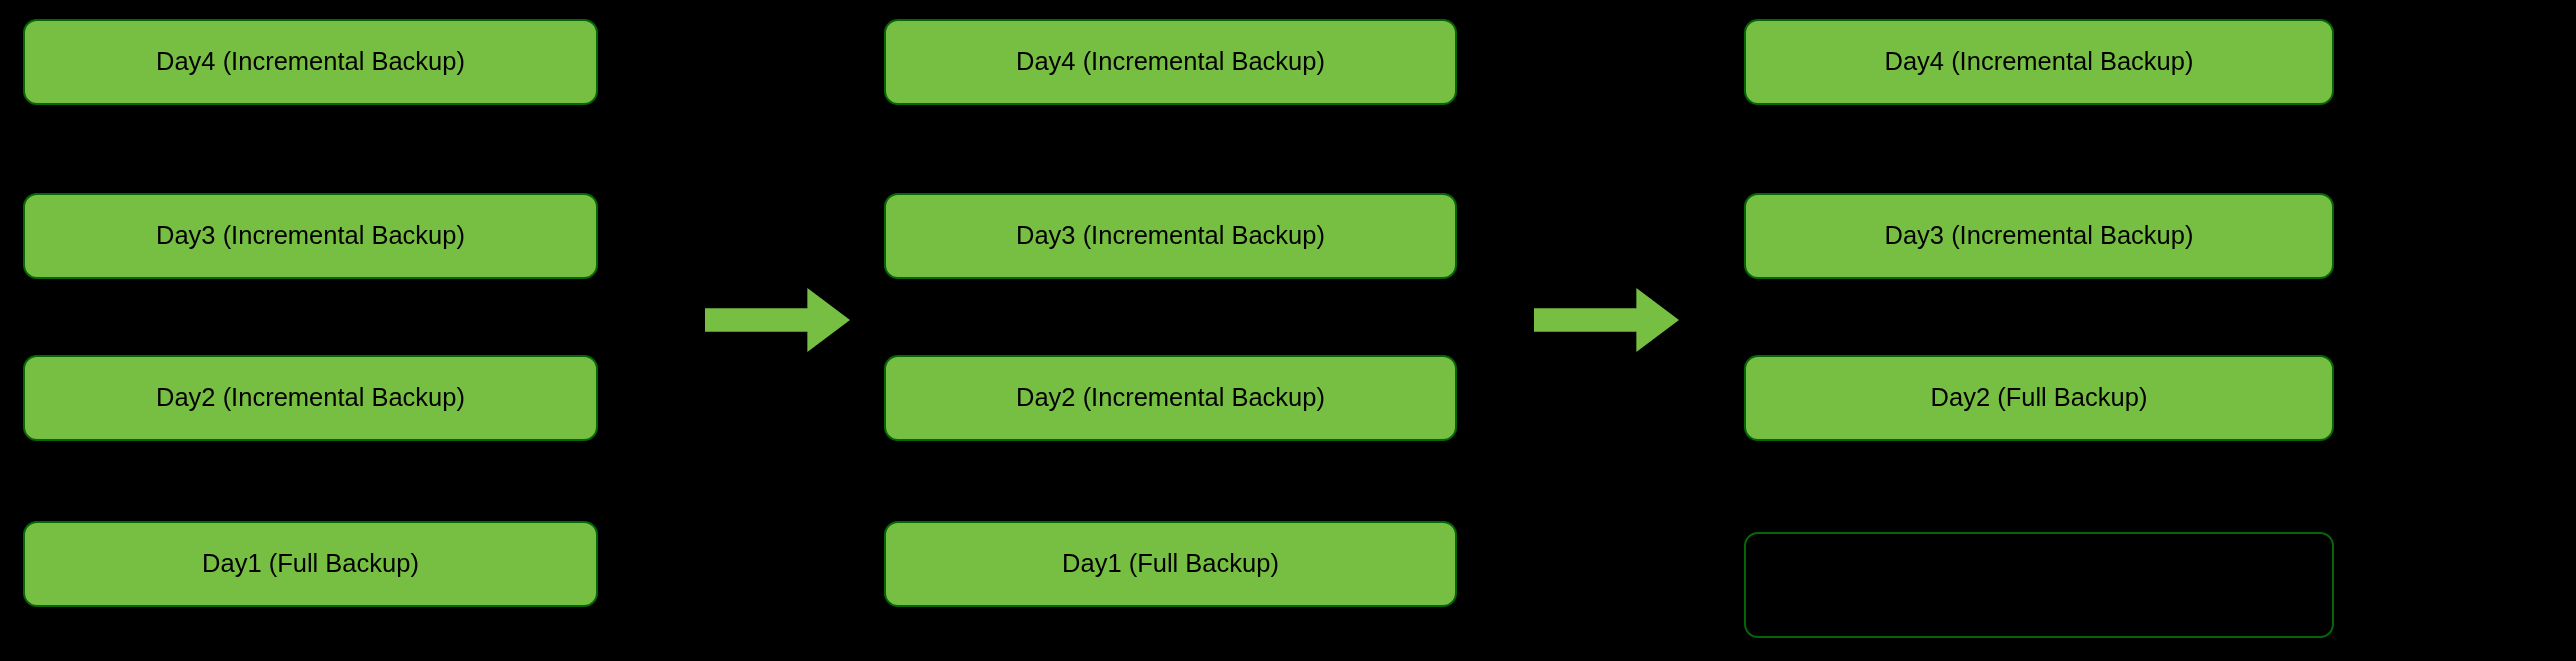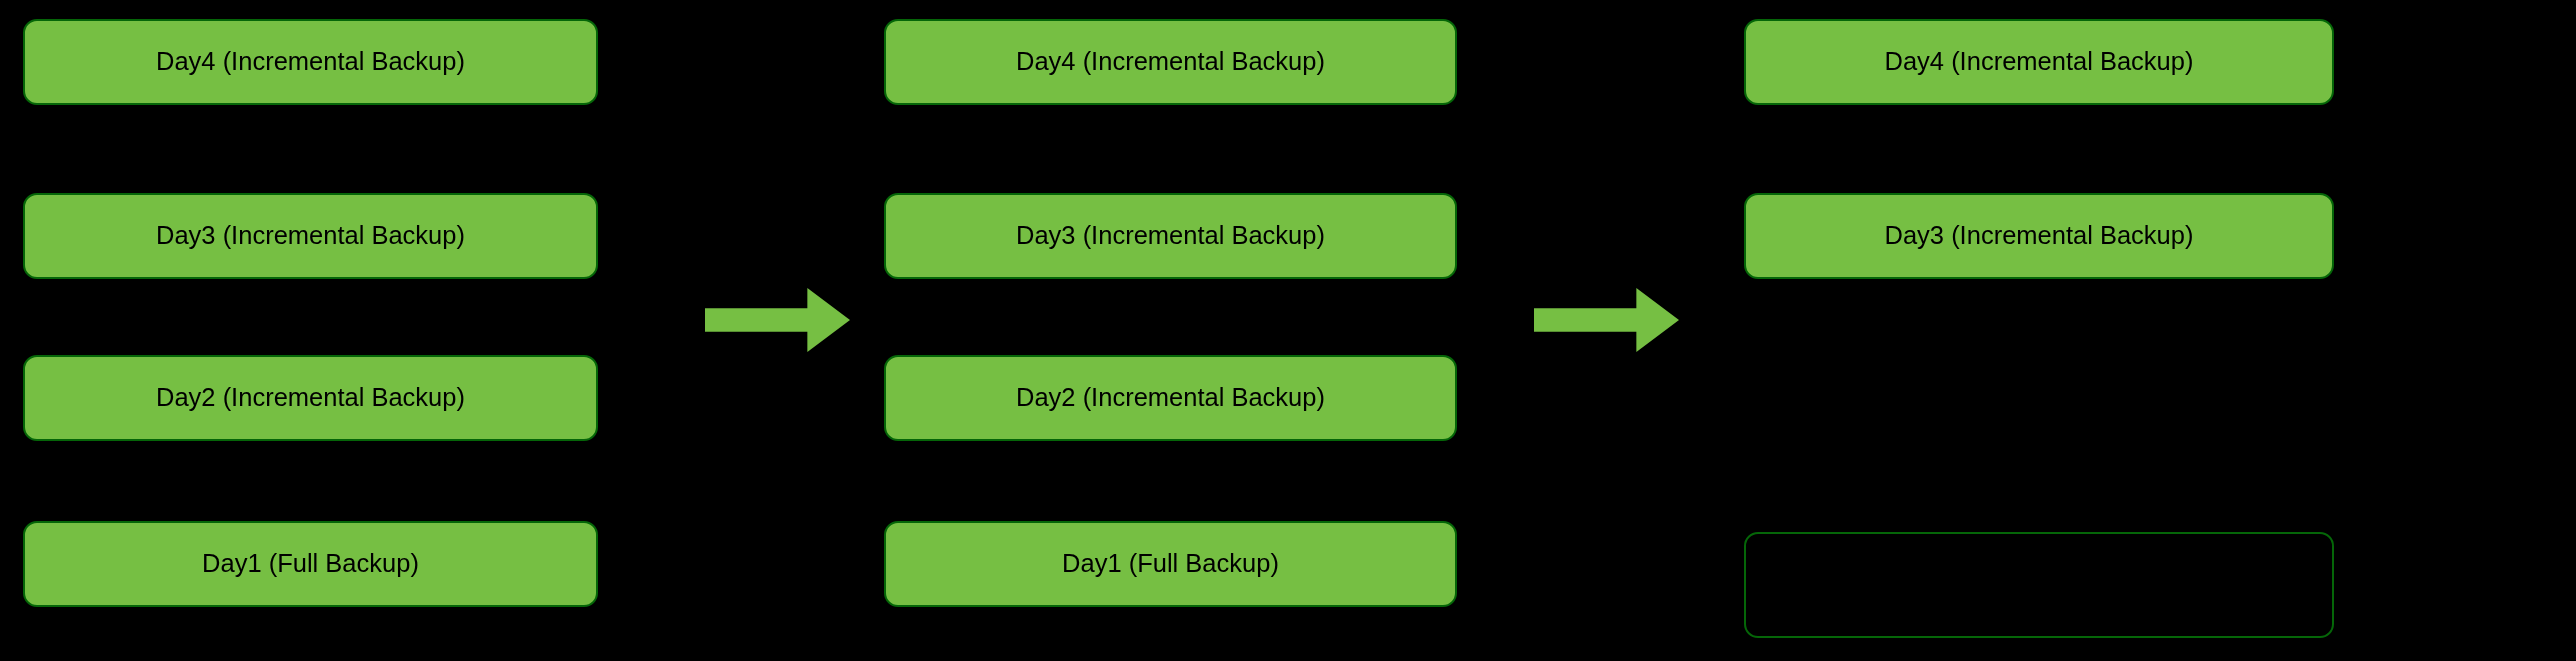--- a/index.html
+++ b/index.html
@@ -113,19 +113,22 @@
     </svg>
   </div>
 
   <div class="column" style="left:1744px; width:590px;">
     <div class="node-box filled" style="left:0px; top:18.6px; width:590px; height:86px;">
       <span class="node-label">Day4 (Incremental Backup)</span>
     </div>
     <div class="node-box filled" style="left:0px; top:193px; width:590px; height:86px;">
       <span class="node-label">Day3 (Incremental Backup)</span>
     </div>
+    <div class="node-box filled" style="left:0px; top:355px; width:590px; height:86px;">
+      <span class="node-label">Day2 (Full Backup)</span>
+    </div>
     <div class="node-box outline" style="left:0px; top:532px; width:590px; height:106px;">
       <span class="node-label"></span>
     </div>
   </div>
 
 </div>
 
 
 </body></html>

